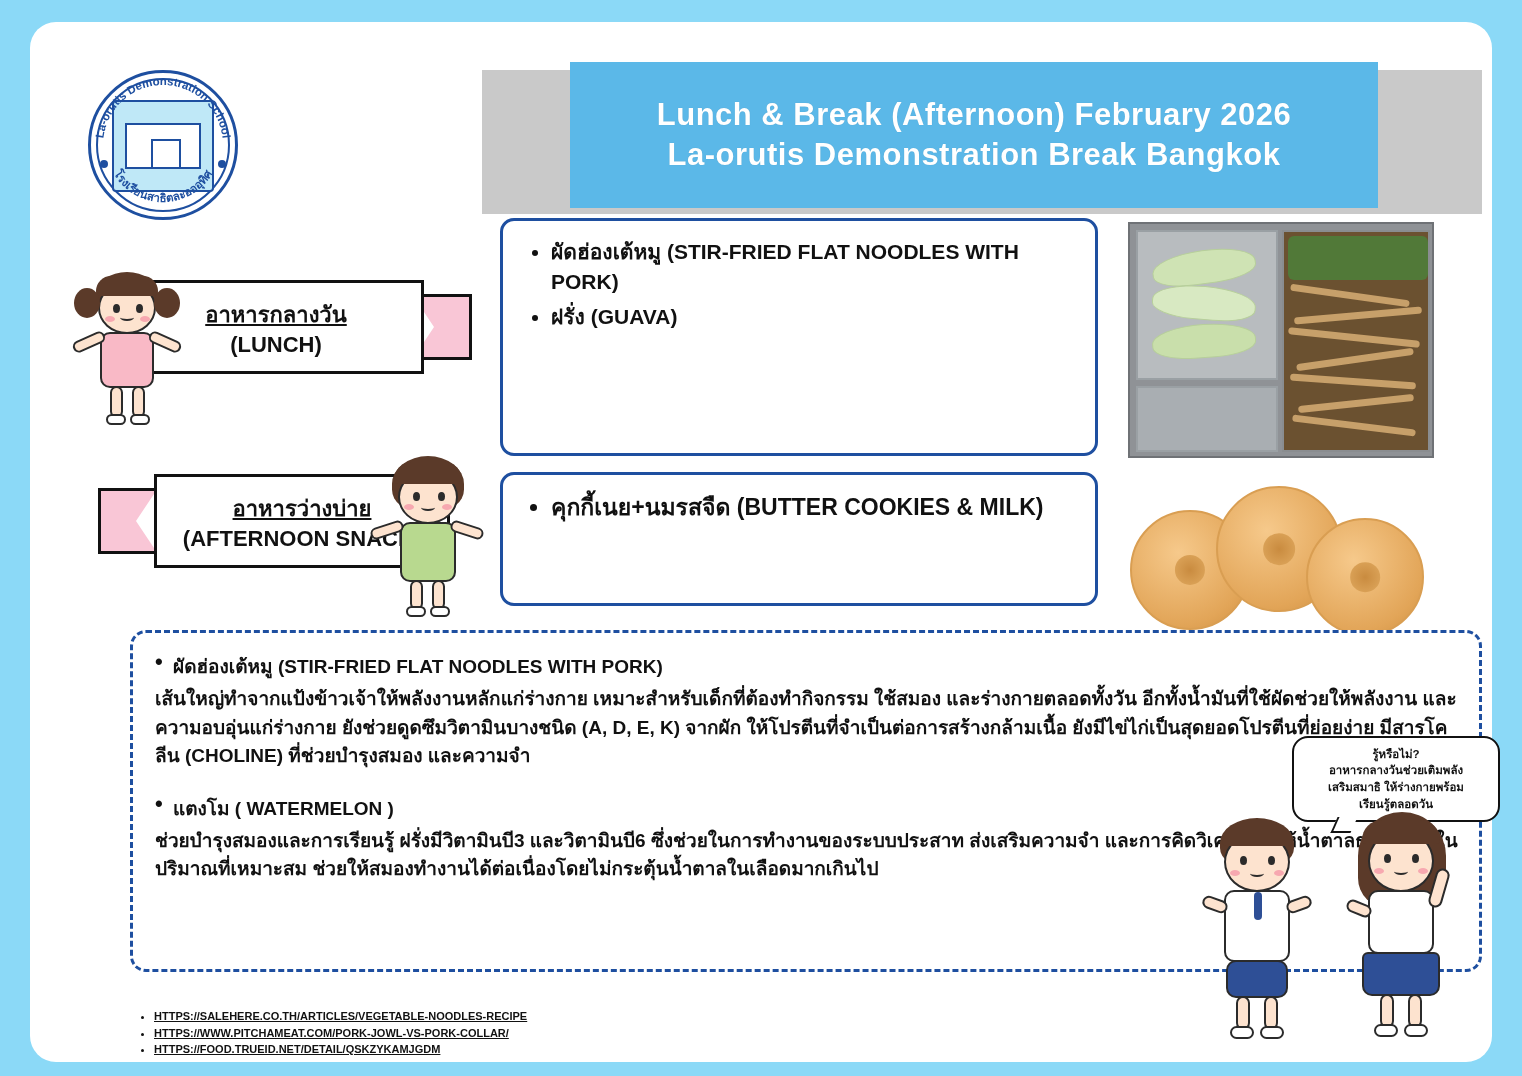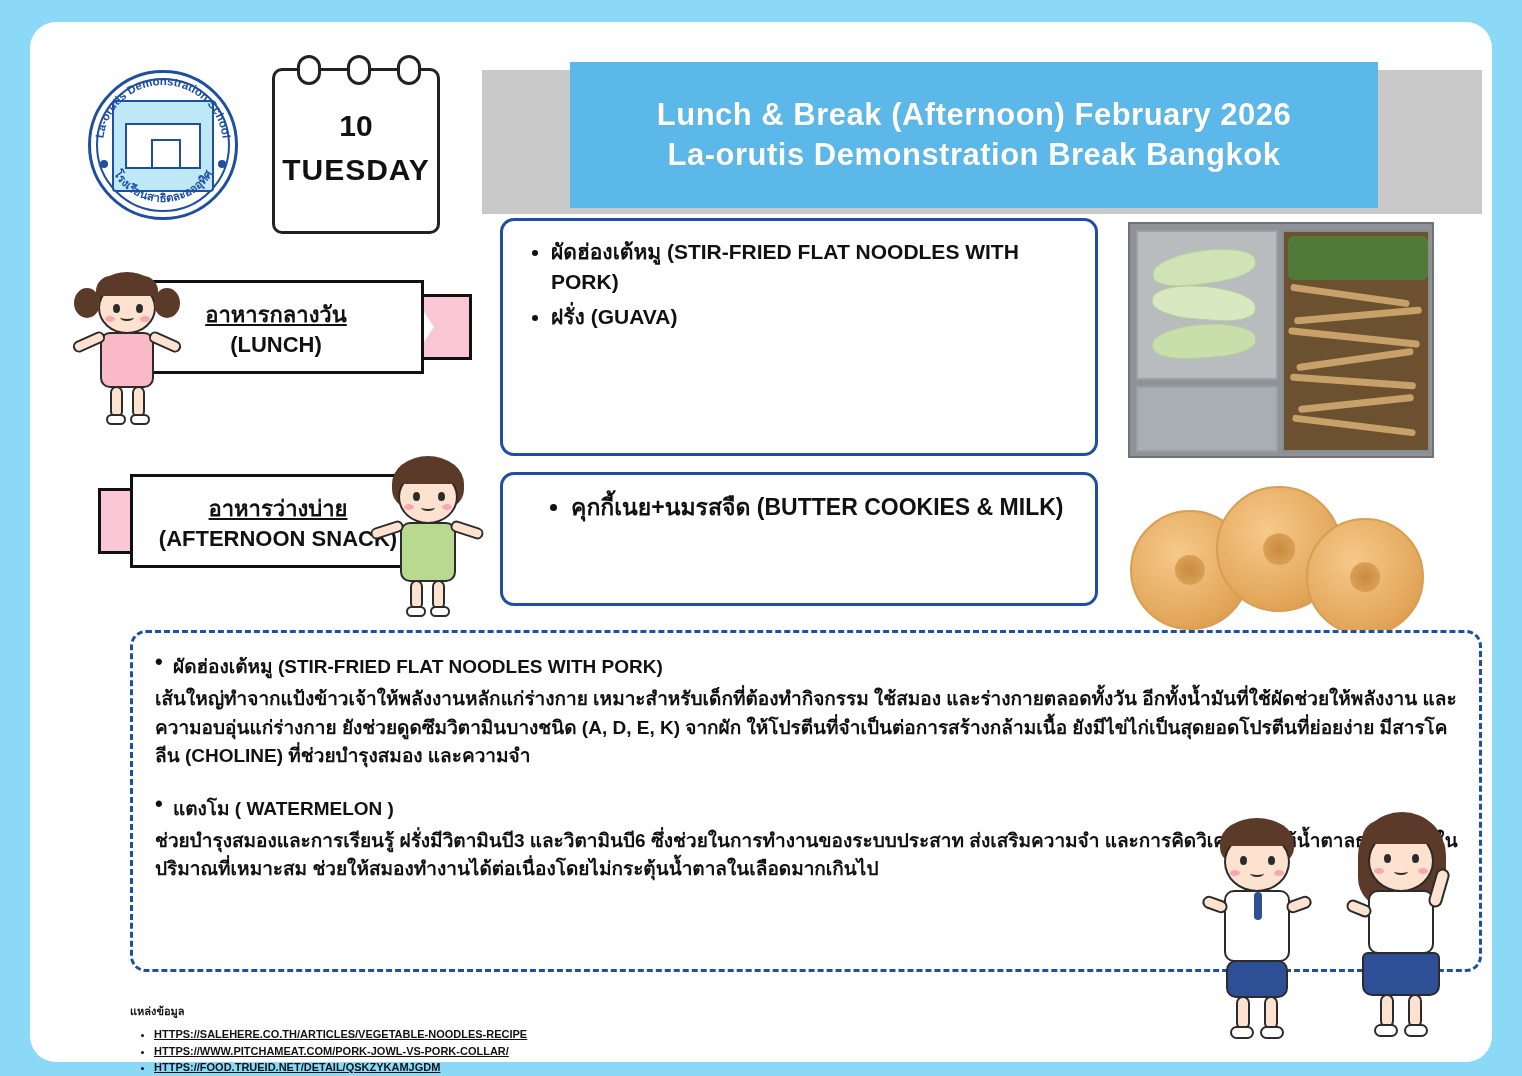--- a/index.html
+++ b/index.html
@@ -226,29 +226,20 @@
           <textPath href="#arcT" startOffset="50%" text-anchor="middle">La-orutis Demonstration School</textPath>
         </text>
         <text font-size="11.5" font-weight="bold" fill="#1e4fa0" font-family="Liberation Sans, sans-serif">
           <textPath href="#arcB" startOffset="50%" text-anchor="middle">โรงเรียนสาธิตละอออุทิศ</textPath>
         </text>
         <circle cx="26" cy="104" r="4" fill="#1e4fa0"></circle>
         <circle cx="144" cy="104" r="4" fill="#1e4fa0"></circle>
       </svg>
     </div>
 
-    <div class="cal">
-      <div class="rings">
-        <div class="ring" style="left:22px;"></div>
-        <div class="ring" style="left:72px;"></div>
-        <div class="ring" style="left:122px;"></div>
-      </div>
-      <div class="day">10</div>
-      <div class="dow">TUESDAY</div>
-    </div>
 
     <div class="banner-grey2"></div>
     <div class="banner-blue">
       <div class="l1">Lunch &amp; Break (Afternoon) February 2026</div>
       <div class="l2">La-orutis Demonstration Break Bangkok</div>
     </div>
 
     <div class="tail right" style="left:382px; top:272px;"></div>
     <div class="ribbon" style="left:98px; top:258px; width:296px; height:94px;">
       <div class="t1">อาหารกลางวัน</div>
@@ -275,48 +266,53 @@
         <div class="noodle" style="left:10px; top:80px; width:128px; transform:rotate(-5deg);"></div>
         <div class="noodle" style="left:4px; top:102px; width:132px; transform:rotate(6deg);"></div>
         <div class="noodle" style="left:12px; top:124px; width:118px; transform:rotate(-8deg);"></div>
         <div class="noodle" style="left:6px; top:146px; width:126px; transform:rotate(4deg);"></div>
         <div class="noodle" style="left:14px; top:168px; width:116px; transform:rotate(-6deg);"></div>
         <div class="noodle" style="left:8px; top:190px; width:124px; transform:rotate(7deg);"></div>
       </div>
     </div>
 
     <div class="tail left" style="left:68px; top:466px;"></div>
-    <div class="ribbon" style="left:100px; top:452px; width:296px; height:94px;">
+    <div class="ribbon" style="left:124px; top:452px; width:296px; height:94px;">
       <div class="t1">อาหารว่างบ่าย</div>
       <div class="t2">(AFTERNOON SNACK)</div>
     </div>
 
     <div class="menubox" style="left:470px; top:450px; width:598px; height:134px;">
       <ul>
-        <li style="font-size:23px;margin-left:20px;">คุกกี้เนย+นมรสจืด (BUTTER COOKIES &amp; MILK)</li>
+        <li style="font-size:23px;">คุกกี้เนย+นมรสจืด (BUTTER COOKIES &amp; MILK)</li>
       </ul>
     </div>
 
     <div class="photo-cookies">
       <div class="cookie" style="left:10px; top:28px; width:120px; height:120px;"></div>
       <div class="cookie" style="left:96px; top:4px; width:126px; height:126px;"></div>
       <div class="cookie" style="left:186px; top:36px; width:118px; height:118px;"></div>
     </div>
 
     <div class="infobox">
       <div class="head">ผัดฮ่องเต้หมู (STIR-FRIED FLAT NOODLES WITH PORK)</div>
       <p>เส้นใหญ่ทำจากแป้งข้าวเจ้าให้พลังงานหลักแก่ร่างกาย เหมาะสำหรับเด็กที่ต้องทำกิจกรรม ใช้สมอง และร่างกายตลอดทั้งวัน อีกทั้งน้ำมันที่ใช้ผัดช่วยให้พลังงาน และความอบอุ่นแก่ร่างกาย ยังช่วยดูดซึมวิตามินบางชนิด (A, D, E, K) จากผัก ให้โปรตีนที่จำเป็นต่อการสร้างกล้ามเนื้อ ยังมีไข่ไก่เป็นสุดยอดโปรตีนที่ย่อยง่าย มีสารโคลีน (CHOLINE) ที่ช่วยบำรุงสมอง และความจำ</p>
       <div class="gap"></div>
       <div class="head">แตงโม ( WATERMELON )</div>
       <p>ช่วยบำรุงสมองและการเรียนรู้ ฝรั่งมีวิตามินบี3 และวิตามินบี6 ซึ่งช่วยในการทำงานของระบบประสาท ส่งเสริมความจำ และการคิดวิเคราะห์ ให้น้ำตาลธรรมชาติในปริมาณที่เหมาะสม ช่วยให้สมองทำงานได้ต่อเนื่องโดยไม่กระตุ้นน้ำตาลในเลือดมากเกินไป</p>
     </div>
 
+    <div class="bubble">
+      <div>รู้หรือไม่?</div>
+      <div>อาหารกลางวันช่วยเติมพลัง</div>
+      <div>เสริมสมาธิ ให้ร่างกายพร้อม</div>
+      <div>เรียนรู้ตลอดวัน</div>
+    </div>
 
     <div class="sources">
-      <div class="stitle">แหล่งข้อมูล</div>
       <ul>
         <li><a href="#">HTTPS://SALEHERE.CO.TH/ARTICLES/VEGETABLE-NOODLES-RECIPE</a></li>
         <li><a href="#">HTTPS://WWW.PITCHAMEAT.COM/PORK-JOWL-VS-PORK-COLLAR/</a></li>
         <li><a href="#">HTTPS://FOOD.TRUEID.NET/DETAIL/QSKZYKAMJGDM</a></li>
       </ul>
     </div>
 
     <div class="kid" style="left:38px; top:248px; width:130px; height:160px;">
       <div class="hair" style="left:28px; top:2px; width:62px; height:44px;"></div>
       <div class="head-c" style="left:30px; top:12px; width:58px; height:52px;"></div>

